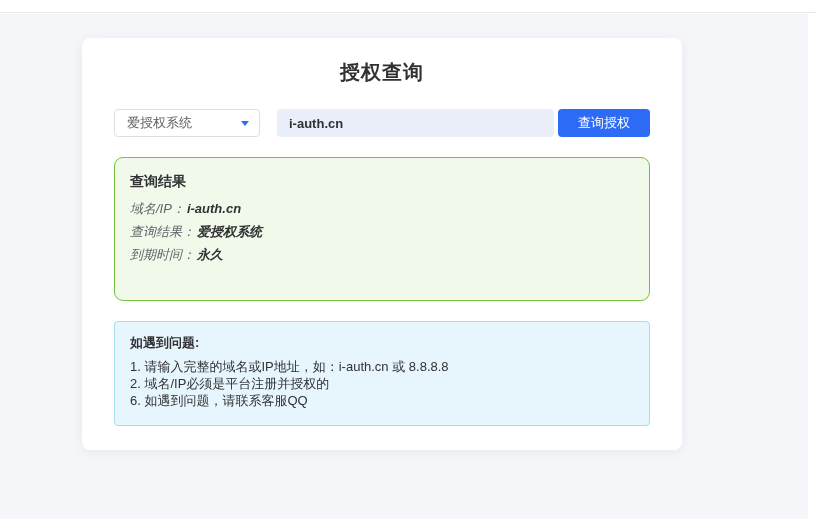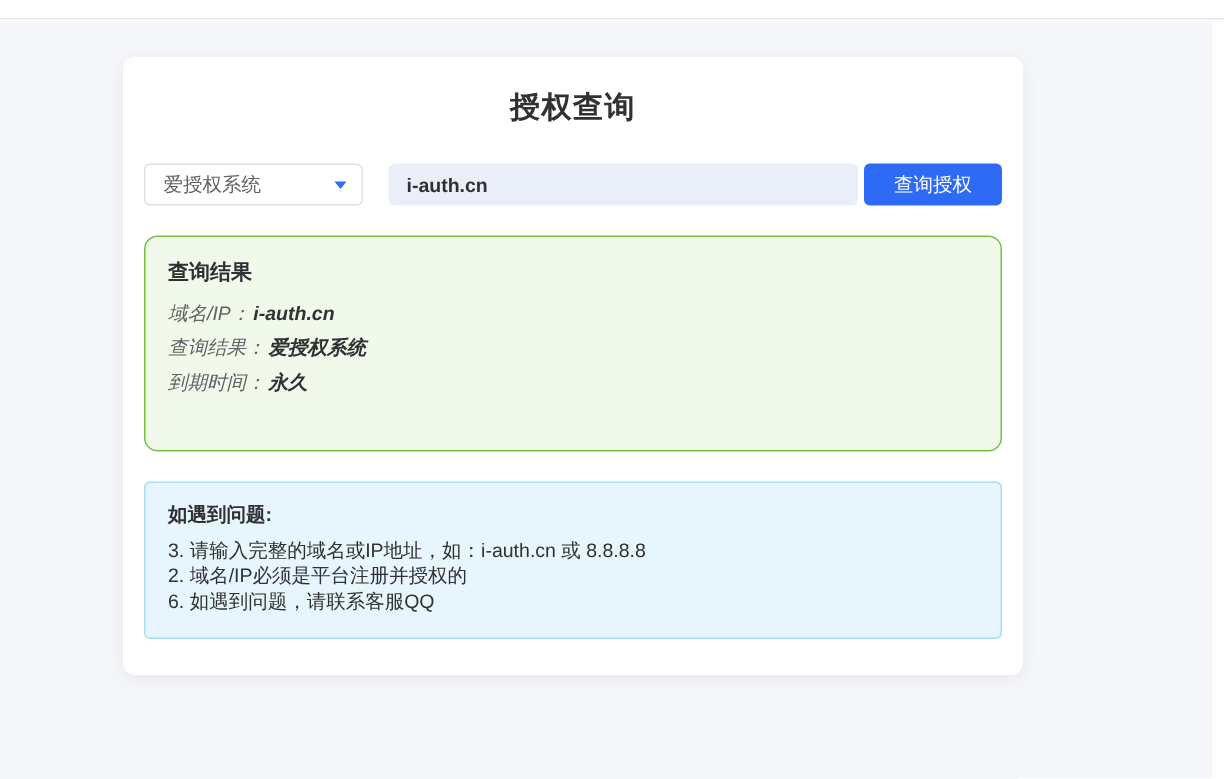--- a/index.html
+++ b/index.html
@@ -18,21 +18,21 @@
     background: var(--page-background, #f4f6f9);
   }
   .scroll-strip {
     position: absolute; top: 14px; right: 0; width: 8px; height: 505px;
     background: #ffffff;
   }
   .card {
     position: absolute; left: 82px; top: 24px; width: 600px; height: 412px;
     background: #ffffff; border-radius: 8px;
     box-shadow: 0 2px 12px rgba(0,0,0,0.06);
-    padding: 22px 14px 0;
+    padding: 22px 32px 0;
   }
   .title {
     margin: 0; font-size: 20px; line-height: 24px; font-weight: bold;
     color: #303133; text-align: center; letter-spacing: 1px;
   }
   .form-row { display: flex; align-items: center; margin-top: 25px; height: 28px; }
   .select {
     width: 146px; height: 28px; background: #fff;
     border: 1px solid #dcdfe6; border-radius: 4px;
     display: flex; align-items: center; justify-content: space-between;
@@ -101,20 +101,20 @@
       <div class="result-row">
         <span class="result-label">查询结果：</span><span class="result-value">爱授权系统</span>
       </div>
       <div class="result-row">
         <span class="result-label">到期时间：</span><span class="result-value">永久</span>
       </div>
     </div>
 
     <div class="tips-panel">
       <div class="tips-title">如遇到问题:</div>
-      <div class="tip-item">3. 请输入完整的域名或IP地址，如：i-auth.cn 或 8.8.8.8</div>
+      <div class="tip-item">1. 请输入完整的域名或IP地址，如：i-auth.cn 或 8.8.8.8</div>
       <div class="tip-item">2. 域名/IP必须是平台注册并授权的</div>
       <div class="tip-item">6. 如遇到问题，请联系客服QQ</div>
     </div>
 
   </div>
 </div>
 <div class="scroll-strip"></div>
 
 </body></html>

